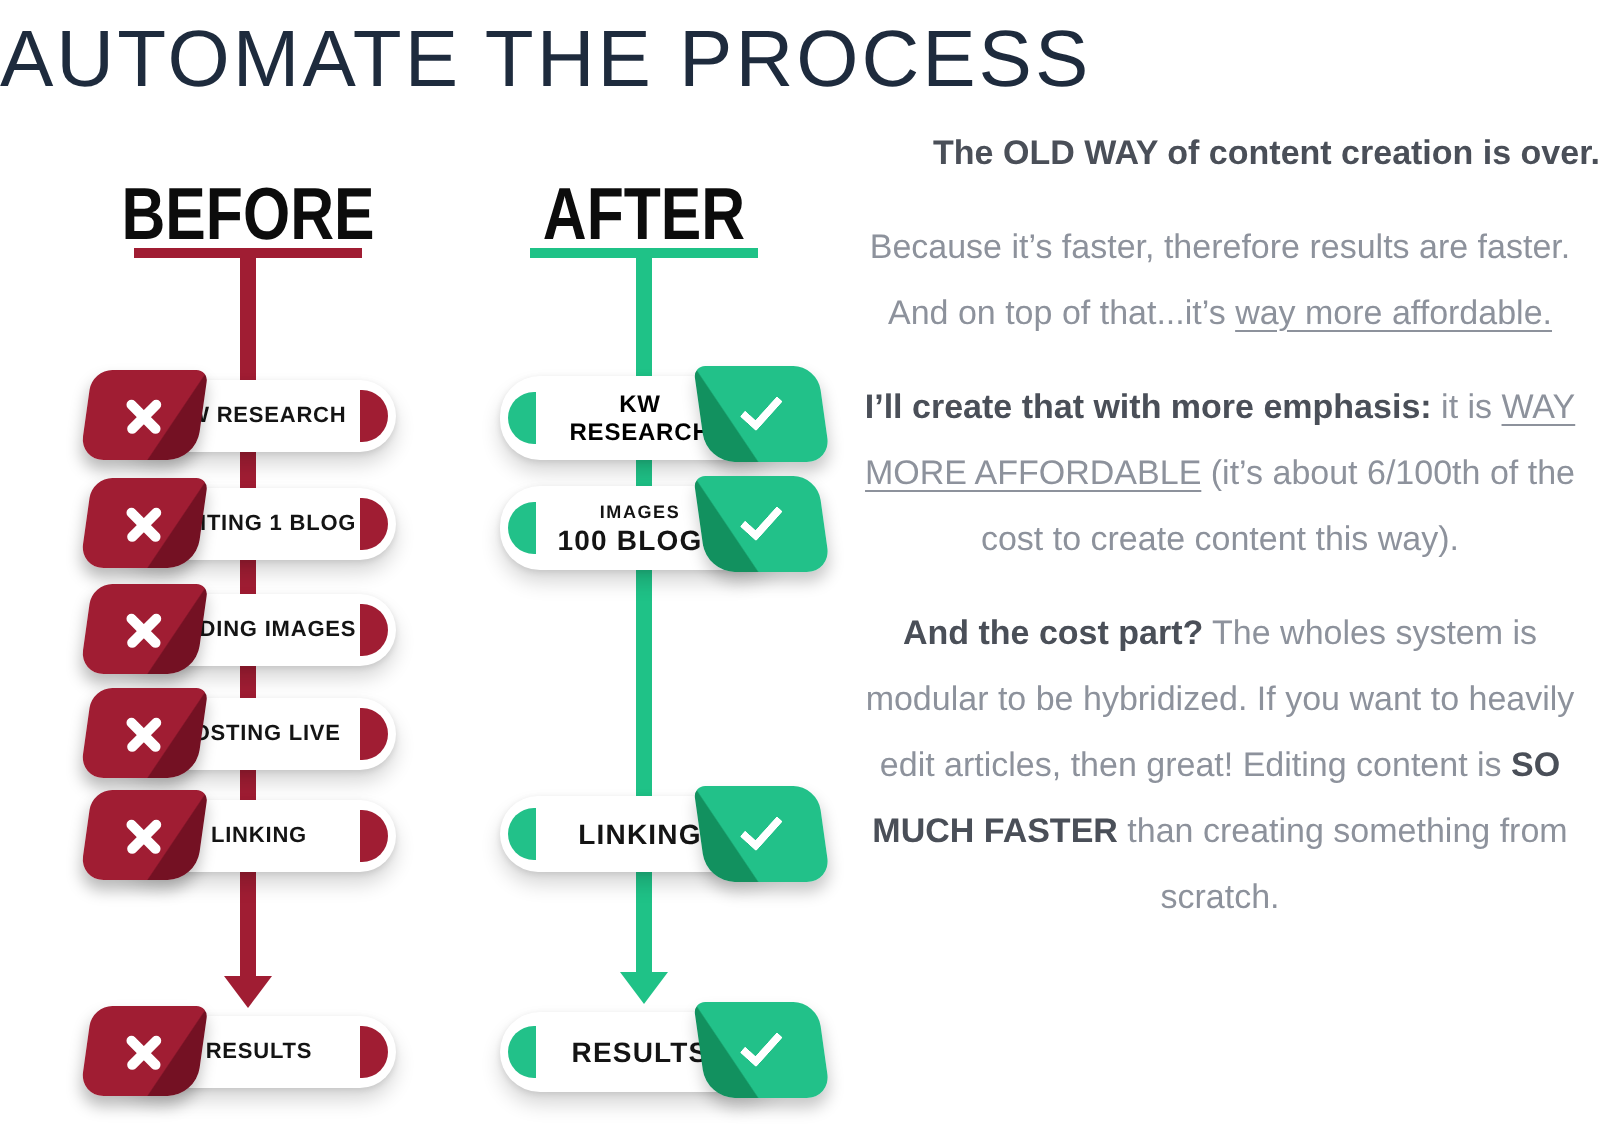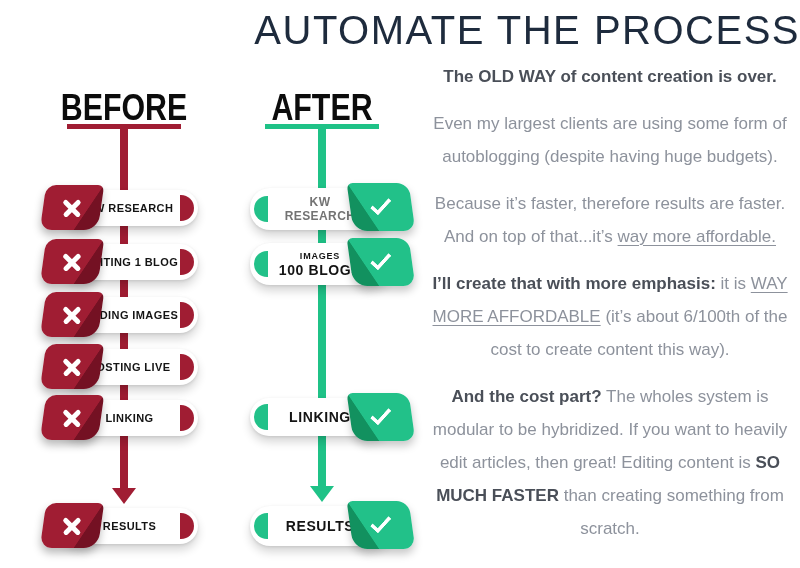--- a/index.html
+++ b/index.html
@@ -1,20 +1,20 @@
 <!DOCTYPE html>
 <html><head>
 <meta charset="utf-8">
 <style>
   * { margin:0; padding:0; box-sizing:border-box; }
   body { background:#ffffff; font-family:"Liberation Sans", sans-serif; }
   .canvas { position:relative; width:800px; height:568px; background:#ffffff; overflow:hidden; }
 
   .page-title {
-    position:absolute; left:0; top:8px; width:800px; text-align:right;
+    position:absolute; left:0; top:8px; width:800px; text-align:left;
     font-size:40px; font-weight:400; letter-spacing:1.5px; color:#1e2b3d;
   }
 
   .col-heading {
     position:absolute; width:170px; text-align:center;
     font-size:33px; font-weight:900; letter-spacing:0px; color:#0c0c0c;
     transform:scale(0.92,1.12); transform-origin:center top;
   }
   .h-before { left:39px; top:86px; }
   .h-after  { left:237px; top:86px; }
@@ -41,21 +41,21 @@
   .pill {
     position:absolute; top:0; bottom:0; background:#ffffff; border-radius:20px;
     box-shadow:0 6px 10px rgba(0,0,0,0.16), 0 1px 3px rgba(0,0,0,0.10);
     display:flex; flex-direction:column; align-items:center; justify-content:center;
     z-index:2; text-align:center;
   }
   .b-row .pill { left:16px; right:0; }
   .a-row .pill { left:0; right:18px; }
 
   .lbl { font-weight:700; color:#141414; letter-spacing:0.4px; font-size:11px; line-height:13px; }
-  .lbl-md { font-weight:700; color:#737373; letter-spacing:0.4px; font-size:12px; line-height:14px; }
+  .lbl-md { font-weight:700; color:#000000; letter-spacing:0.4px; font-size:12px; line-height:14px; }
   .lbl-sm { font-weight:700; color:#141414; letter-spacing:0.8px; font-size:9px;  line-height:11px; }
   .lbl-lg { font-weight:700; color:#141414; letter-spacing:0.6px; font-size:14px; line-height:16px; }
 
   .bump-r {
     position:absolute; right:4px; top:50%; transform:translateY(-50%);
     width:14px; height:26px; background:#a01d33; border-radius:0 14px 14px 0; z-index:3;
   }
   .bump-l {
     position:absolute; left:4px; top:50%; transform:translateY(-50%);
     width:14px; height:26px; background:#22c189; border-radius:14px 0 0 14px; z-index:3;
@@ -81,21 +81,21 @@
     display:flex; align-items:center; justify-content:center; z-index:4;
   }
   .check-icon {
     width:20px; height:11px; border-left:4px solid #fff; border-bottom:4px solid #fff;
     transform:skewX(-8deg) rotate(-48deg); margin-top:-5px; border-radius:1px;
   }
 
   
   .article { position:absolute; left:420px; top:60px; width:380px; text-align:center; }
   .article p { font-size:17px; line-height:33px; margin:0 0 14px 0; }
-  .p-bold { color:#4a4f58; font-weight:700; }
+  .p-bold { color:#4a4f58; font-weight:700;text-align:right; }
   .p-gray { color:#8d929c; font-weight:400; }
   .article u { text-underline-offset:3px; }
 </style>
 </head>
 <body>
 
 <div class="canvas">
 
   <div class="page-title">AUTOMATE THE PROCESS</div>
 
@@ -224,19 +224,18 @@
       <span class="lbl-lg">RESULTS</span>
       <span class="bump-l"></span>
     </span>
     <span class="check-badge">
         <span class="check-icon"></span>
       </span>
   </div>
 
   <div class="article">
     <p class="p-bold">The OLD WAY of content creation is over.</p>
-    <p class="p-gray">Even my largest clients are using some form of autoblogging (despite having huge budgets).</p>
     <p class="p-gray"><span>Because it’s faster, therefore results are faster. And on top of that...it’s </span><u>way more affordable.</u></p>
     <p class="p-gray"><span class="p-bold">I’ll create that with more emphasis:</span><span> it is </span><u>WAY MORE AFFORDABLE</u><span> (it’s about 6/100th of the cost to create content this way).</span></p>
     <p class="p-gray"><span class="p-bold">And the cost part?</span><span> The wholes system is modular to be hybridized. If you want to heavily edit articles, then great! Editing content is </span><span class="p-bold">SO MUCH FASTER</span><span> than creating something from scratch.</span></p>
   </div>
 
 </div>
 
 </body></html>

